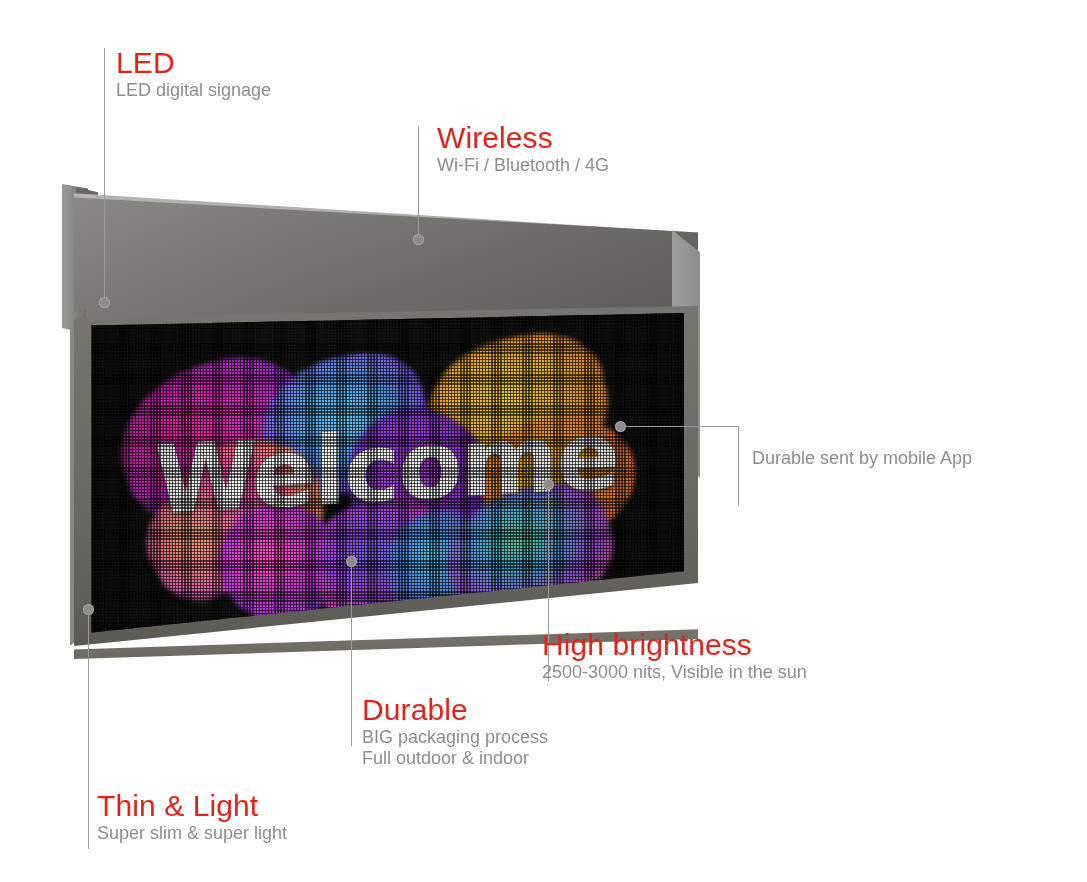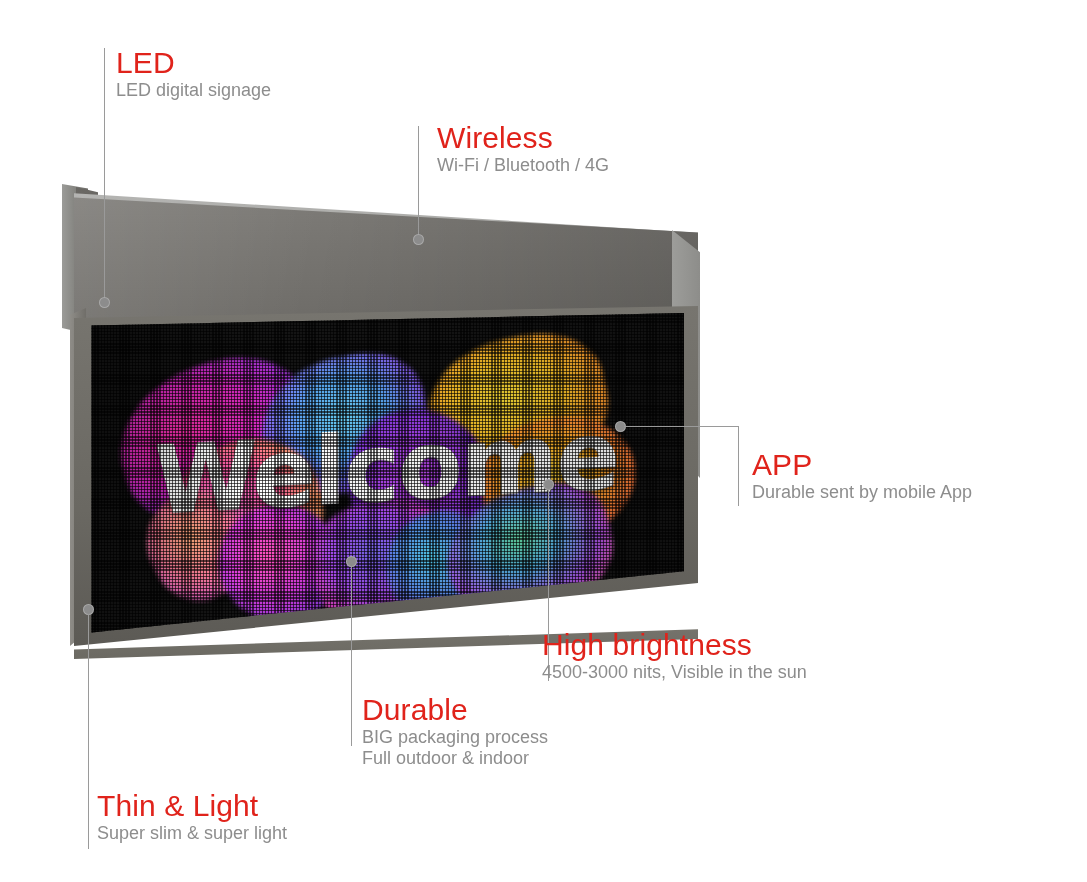--- a/index.html
+++ b/index.html
@@ -235,27 +235,26 @@
     <div class="title">LED</div>
     <div class="sub">LED digital signage</div>
   </div>
 
   <div class="callout" style="left:430px;top:121px;margin-left:7px;">
     <div class="title">Wireless</div>
     <div class="sub">Wi-Fi / Bluetooth / 4G</div>
   </div>
 
   <div class="callout" style="left:752px;top:448px;">
-    <div class="title">APP</div>
     <div class="sub">Durable sent by mobile App</div>
   </div>
 
   <div class="callout" style="left:542px;top:628px;">
     <div class="title">High brightness</div>
-    <div class="sub">4500-3000 nits, Visible in the sun</div>
+    <div class="sub">2500-3000 nits, Visible in the sun</div>
   </div>
 
   <div class="callout" style="left:97px;top:789px;">
     <div class="title">Thin &amp; Light</div>
     <div class="sub">Super slim &amp; super light</div>
   </div>
 
   <div class="callout" style="left:362px;top:693px;">
     <div class="title">Durable</div>
     <div class="sub">BIG packaging process</div>

